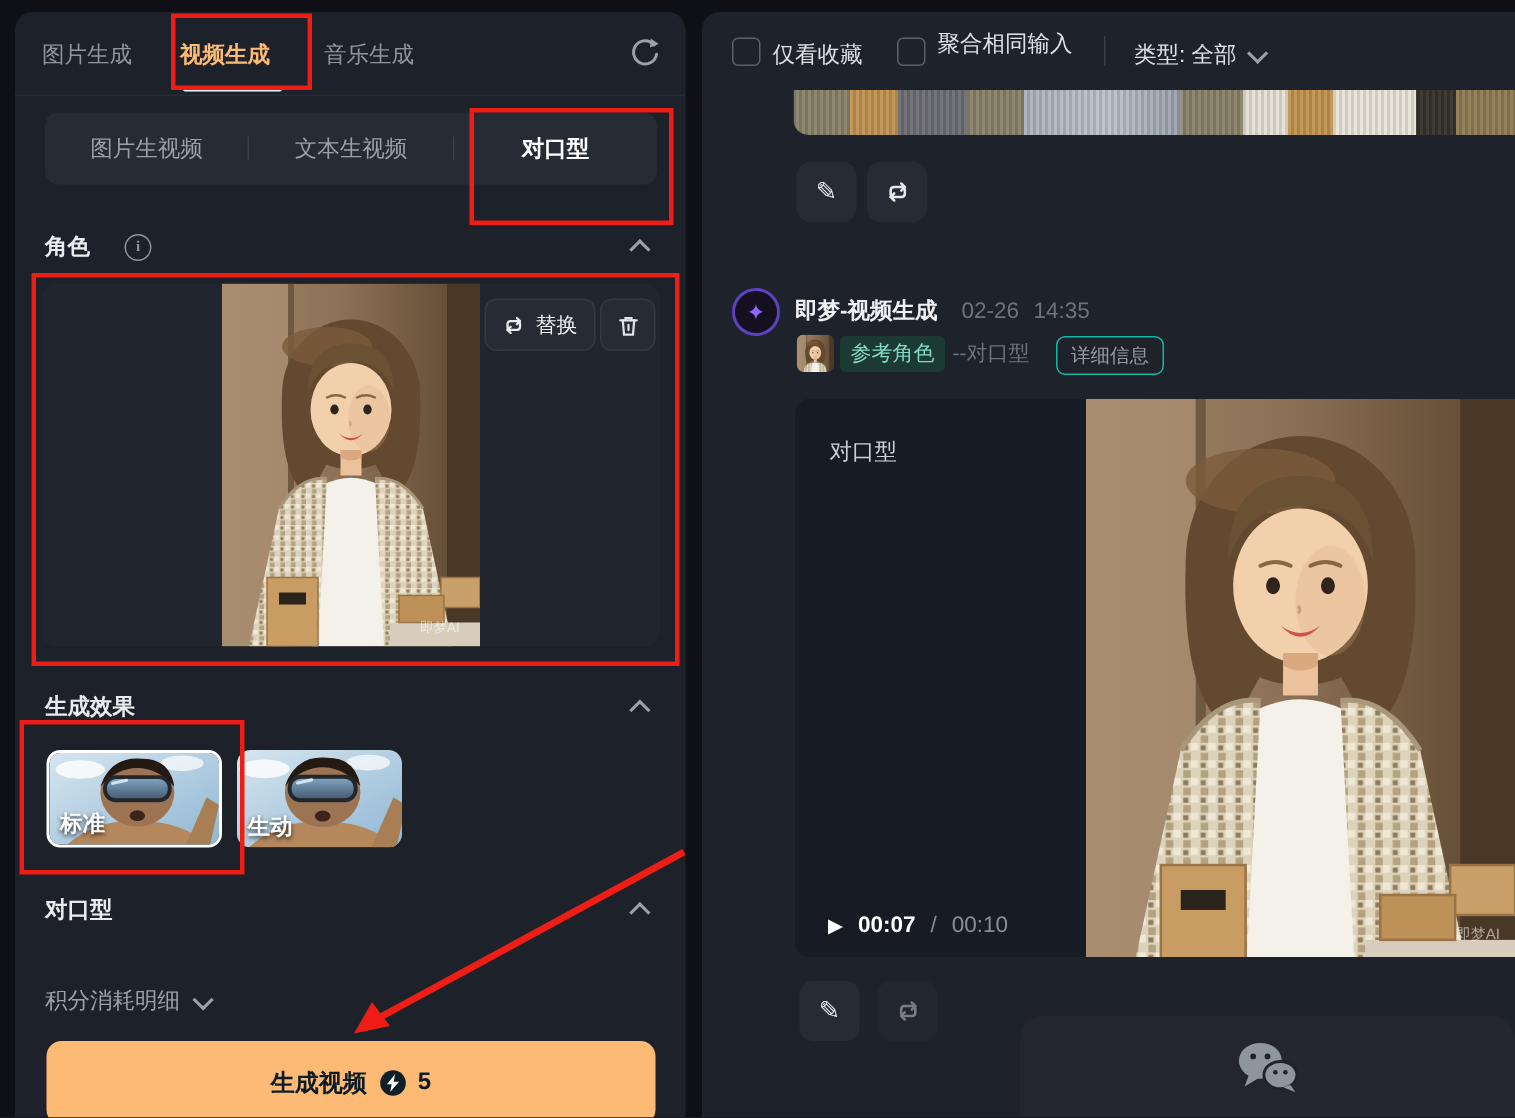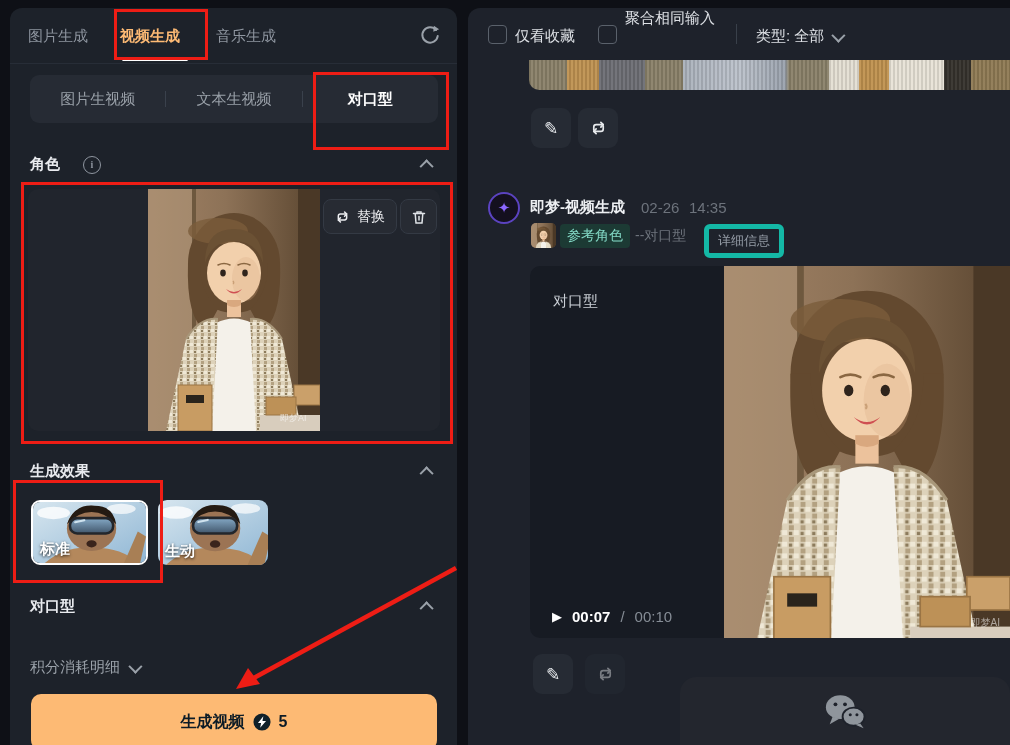--- a/index.html
+++ b/index.html
@@ -81,21 +81,21 @@
   .avatar{position:absolute;left:20px;top:184px;width:28px;height:28px;border-radius:50%;
     background:#14101f;border:2px solid #5b43c0;display:flex;align-items:center;justify-content:center;
     color:#8b67ff;font-size:15px;}
   .rtitle{position:absolute;left:62px;top:190px;font-size:15px;font-weight:bold;color:#eef0f3;}
   .rdate{position:absolute;left:173px;top:191px;font-size:15px;color:#6d737c;}
   .rtime{position:absolute;left:221px;top:191px;font-size:15px;color:#6d737c;}
   .mini-thumb{position:absolute;left:63px;top:215px;width:25px;height:25px;border-radius:5px;overflow:hidden;}
   .badge{position:absolute;left:92px;top:216px;padding:3px 7px;background:#1c3a34;color:#83d9c6;
     border-radius:4px;font-size:14px;}
   .mode{position:absolute;left:167px;top:219px;font-size:14px;color:#6d737c;}
-  .detail-btn{position:absolute;left:236px;top:216px;padding:3px 9px;border:5px solid #14b8a6;border-radius:6px;
+  .detail-btn{position:absolute;left:236px;top:216px;padding:3px 9px;border:1px solid #14b8a6;border-radius:6px;
     color:#959ca6;font-size:13px;background:transparent;}
 
   .video-card{position:absolute;left:62px;top:258px;width:480px;height:372px;background:#171b23;
     border-radius:10px 0 0 10px;overflow:hidden;}
   .vlabel{position:absolute;left:23px;top:26px;color:#cbd0d6;font-size:15px;}
   .vportrait{position:absolute;right:0;top:0;width:286px;height:372px;}
   .playrow{position:absolute;left:22px;bottom:13px;display:flex;align-items:center;gap:10px;font-size:15px;}
   .play-ic{color:#fff;font-size:13px;}
   .vcur{color:#fff;font-weight:bold;}
   .vsep,.vdur{color:#868d96;}
@@ -305,21 +305,21 @@
     <line x1="446" y1="560" x2="240" y2="672" stroke="#ee1d15" stroke-width="4.5"></line>
     <polygon points="226,681 250,676 238,660" fill="#ee1d15"></polygon>
   </svg>
 </div>
 
 <div class="panel panel-right">
 
   <span class="cbox" style="left:20px;top:17px"></span>
   <span class="flabel" style="left:47px;top:19px">仅看收藏</span>
   <span class="cbox" style="left:130px;top:17px"></span>
-  <span class="flabel" style="left:157px;top:1px">聚合相同输入</span>
+  <span class="flabel" style="left:157px;top:12px">聚合相同输入</span>
   <span class="fdiv"></span>
   <div class="typewrap">
     <span>类型: 全部</span>
     <span class="chev down"></span>
   </div>
 
   <div class="strip"></div>
 
   <div class="iconbtn" style="left:63px;top:100px">
     <span style="font-size:17px">✎</span>

